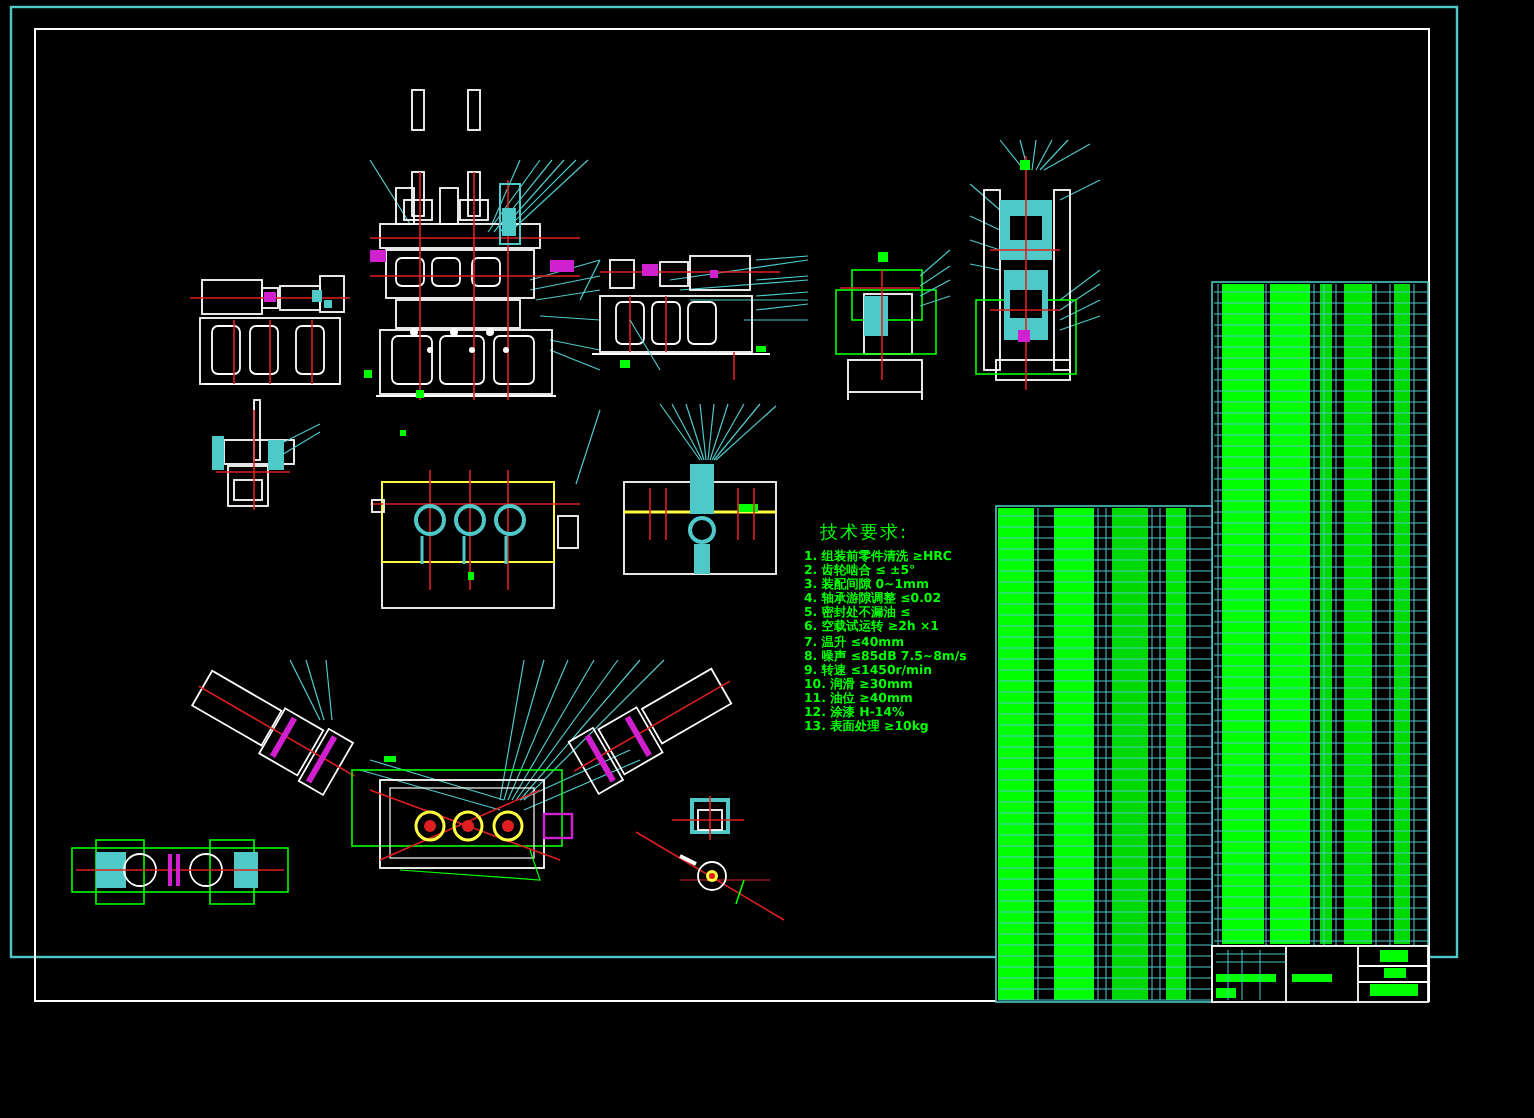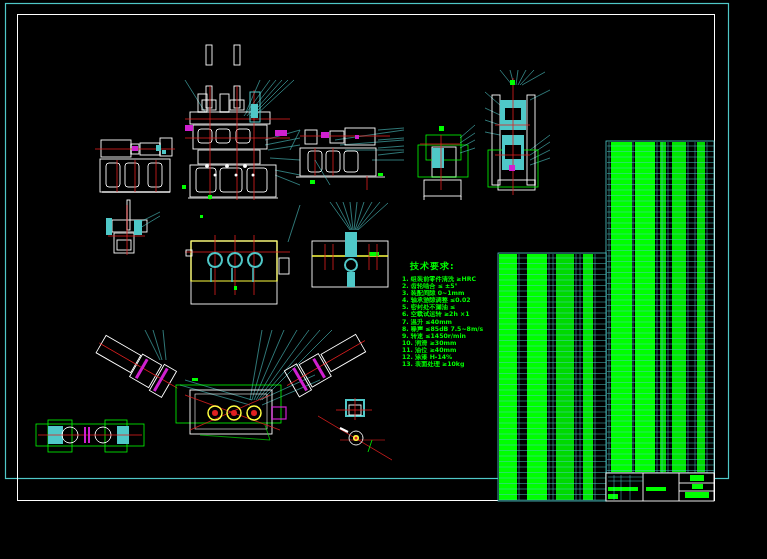--- a/index.html
+++ b/index.html
@@ -1,18 +1,18 @@
 <!DOCTYPE html>
 <html><head>
 <meta charset="utf-8">
 <style>
   html,body{margin:0;padding:0;background:#000;}
   body{width:767px;height:559px;position:relative;overflow:hidden;font-family:"DejaVu Sans",sans-serif;}
   #canvas{position:absolute;left:0;top:0;width:767px;height:559px;}
-  .tech-title{position:absolute;left:410px;top:260px;color:#00ff00;font-size:9px;font-weight:bold;letter-spacing:1px;}
+  .tech-title{position:absolute;left:410px;top:260px;color:#00ff00;font-size:9px;font-weight:normal;letter-spacing:1px;}
   .tech-list{position:absolute;left:402px;top:275px;color:#00ff00;font-size:6.2px;line-height:7.1px;margin:0;padding:0;list-style:none;font-weight:bold;}
   .tech-list li{white-space:nowrap;}
 </style>
 </head>
 <body>
 
 <svg id="canvas" width="767" height="559" viewBox="0 0 767 559" xmlns="http://www.w3.org/2000/svg">
 
   <rect x="5.5" y="3.5" width="723" height="475" fill="none" stroke="#4fc8c8" stroke-width="1.2"></rect>
 

